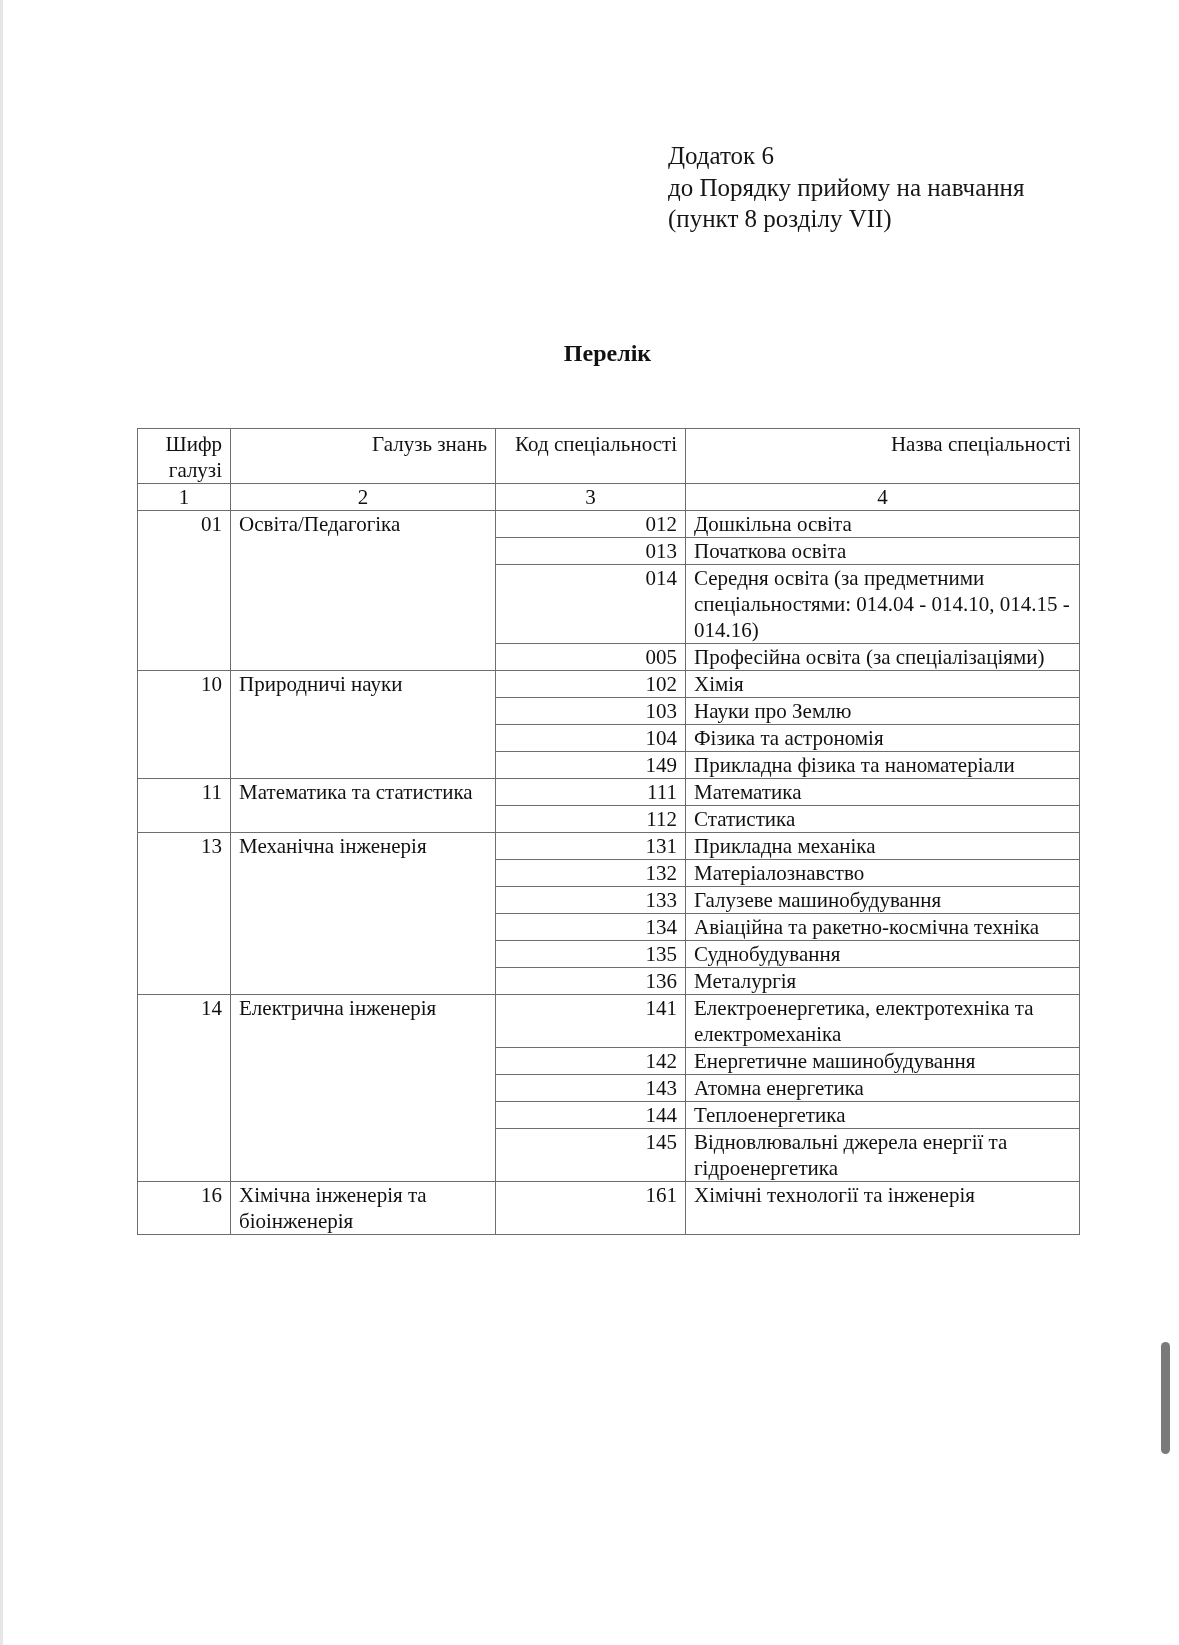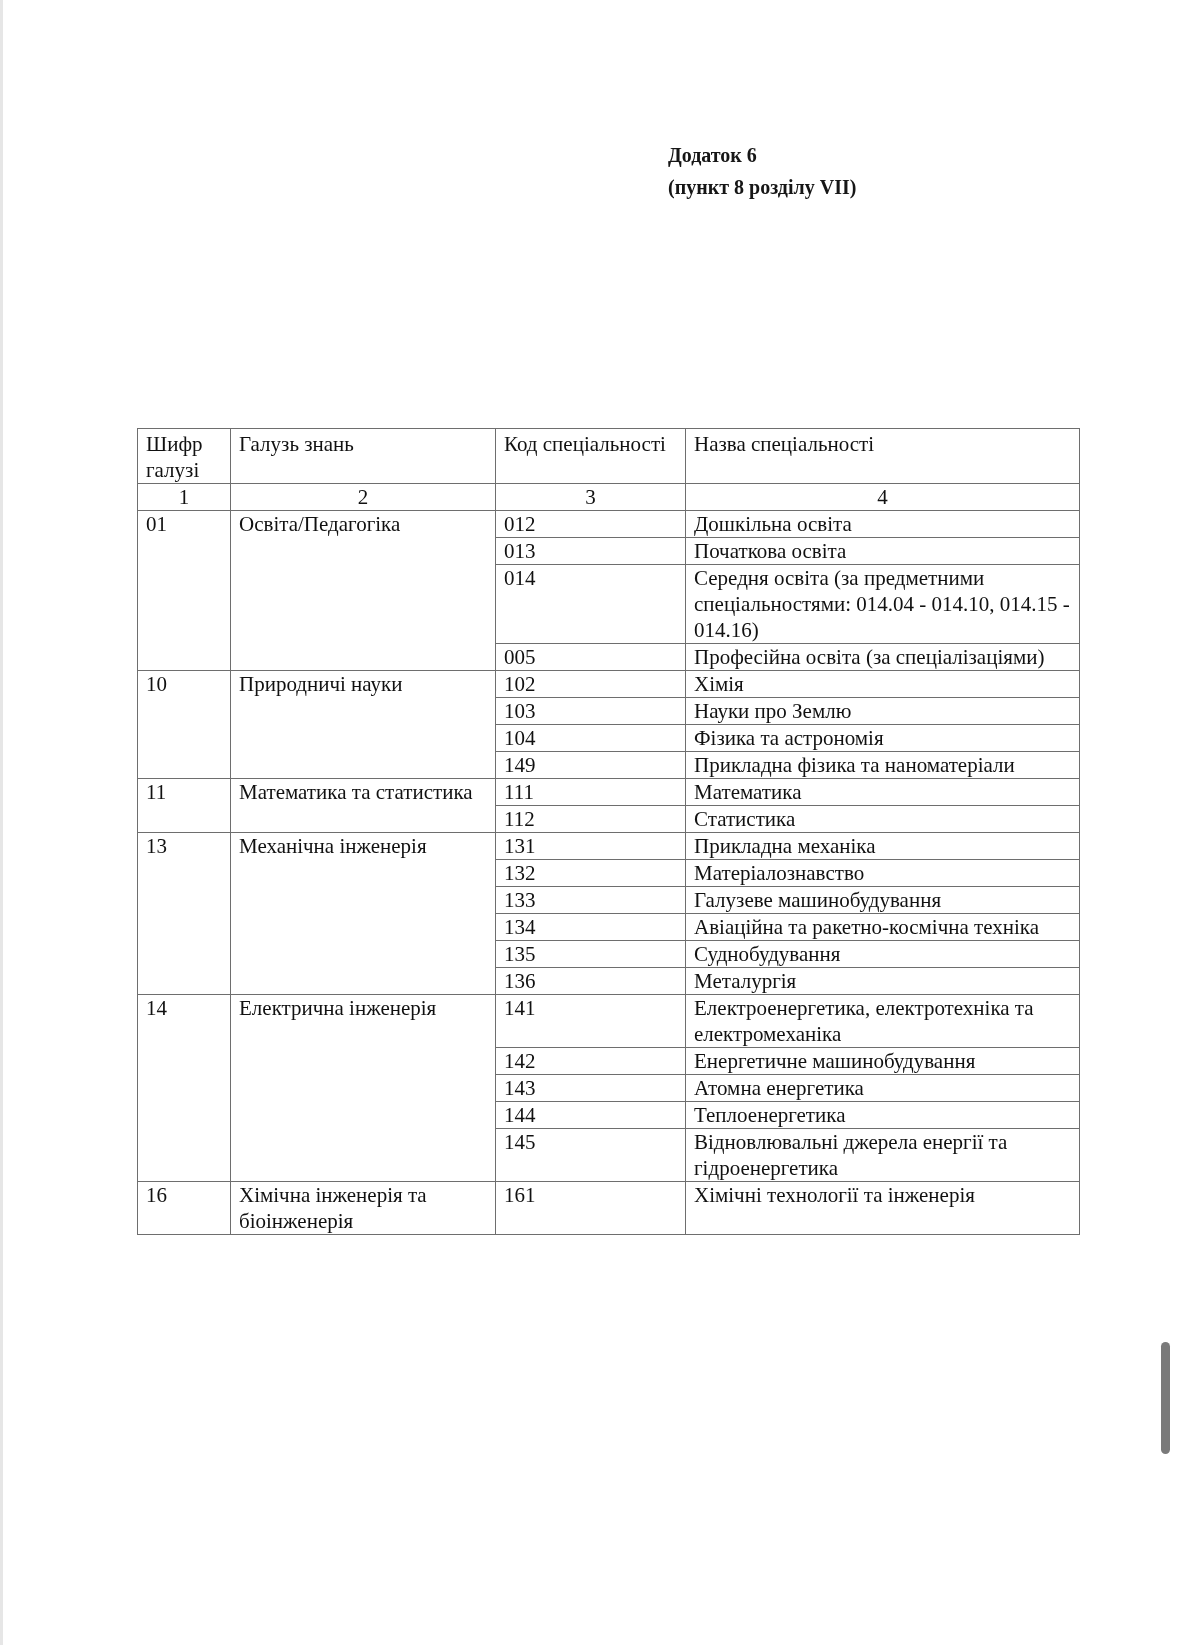--- a/index.html
+++ b/index.html
@@ -3,58 +3,60 @@
 <meta charset="utf-8">
 <style>
   html, body { margin:0; padding:0; }
   body {
     width:1179px; height:1645px; background:#ffffff; position:relative; overflow:hidden;
     font-family:"Liberation Serif", "DejaVu Serif", serif; color:#111111;
   }
   .page-edge { position:absolute; left:0; top:0; width:3px; height:1645px; background:#e6e6e6; }
   .annex {
     position:absolute; left:668px; top:140px; width:420px;
-    font-size:20px; line-height:31.5px; color:#161616;font-weight:bold;
+    font-size:25px; line-height:31.5px; color:#161616;
   }
   .annex div { white-space:nowrap; }
   .title {
     position:absolute; left:137px; top:338px; width:941px; text-align:center;
     font-weight:bold; font-size:24px; line-height:31px;
   }
   table.spec {
     position:absolute; left:137px; top:428px; width:942px;
     border-collapse:collapse; table-layout:fixed;
     font-size:21px; line-height:26px;
   }
   table.spec td {
     border:1.5px solid #6e6e6e; vertical-align:top; padding:0 8px;
   }
   table.spec col.c1 { width:93px; }
   table.spec col.c2 { width:265px; }
   table.spec col.c3 { width:190px; }
   table.spec col.c4 { width:394px; }
-  td.center { text-align:left; }
+  td.center { text-align:right; }
   tr.head td { padding-top:2px; height:52px; }
   tr.nums td { height:26px; text-align:center; }
   .scrollbar {
     position:absolute; left:1161px; top:1342px; width:9px; height:112px;
     background:#7a7a7a; border-radius:5px;
   }
 </style>
 </head>
 <body>
 
 <div class="page-edge"></div>
 
 <div class="annex">
   <div>Додаток 6</div>
+  <div>до Порядку прийому на навчання</div>
   <div>(пункт 8 розділу VII)</div>
 </div>
 
 <div class="title">
+  <div>Перелік</div>
 </div>
 
 <table class="spec">
   <colgroup>
       <col class="c1">
       <col class="c2">
       <col class="c3">
       <col class="c4">
     </colgroup>
   <tbody id="tbody">

